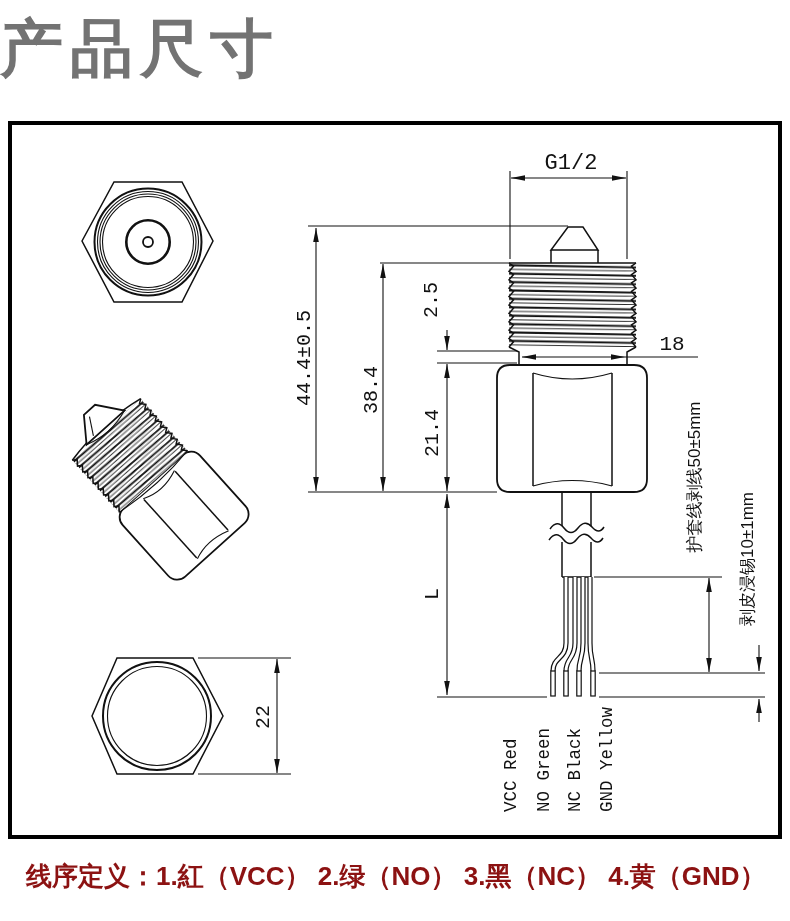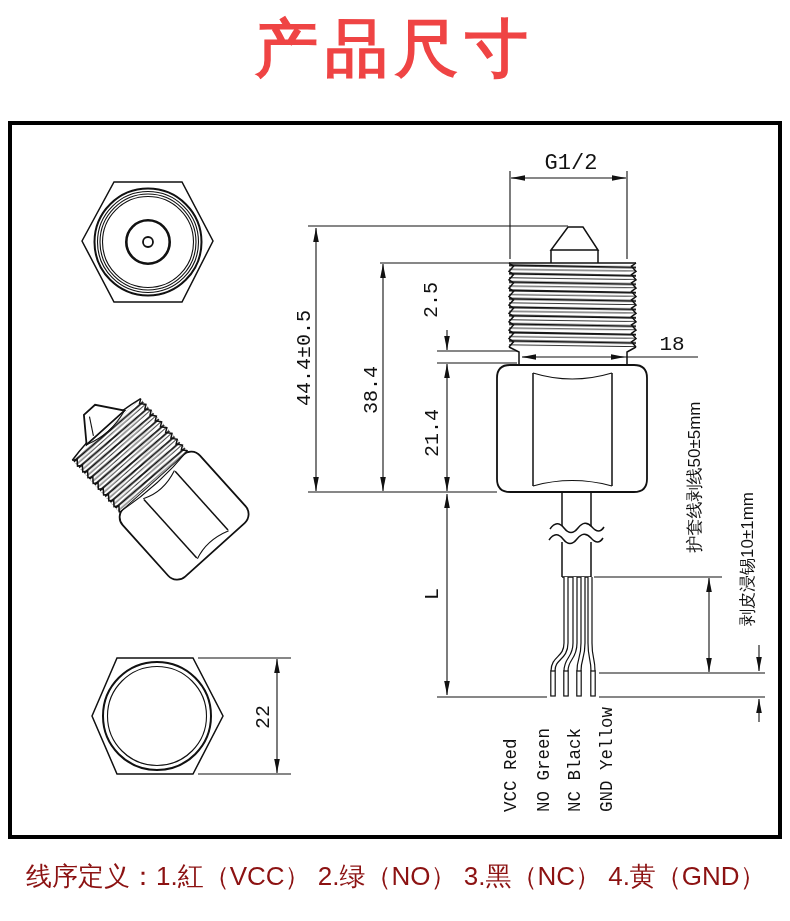--- a/index.html
+++ b/index.html
@@ -1,21 +1,21 @@
 <!DOCTYPE html>
 <html><head>
 <meta charset="utf-8">
 <style>
   html,body{margin:0;padding:0;background:#ffffff;}
   body{width:790px;height:921px;position:relative;font-family:"Liberation Sans",sans-serif;overflow:hidden;}
-  #title{position:absolute;top:6px;left:0;width:790px;text-align:center;
-         font-size:63px;font-weight:800;letter-spacing:7px;color:#ef4444;
+  #title{position:absolute;top:6px;left:0;width:790px;
+         font-size:63px;font-weight:800;letter-spacing:7px;color:#737373;
          font-family:"Liberation Sans",sans-serif;}
   #legend{position:absolute;top:859px;left:26px;width:760px;
-          font-size:26px;font-weight:400;color:#8c1212;white-space:nowrap;
+          font-size:26px;font-weight:700;color:#8c1212;white-space:nowrap;
           font-family:"Liberation Sans",sans-serif;}
   svg{position:absolute;top:0;left:0;}
   .ln{stroke:#111;stroke-width:1.5;fill:none;}
   .thin{stroke:#111;stroke-width:1.1;fill:none;}
   .thick{stroke:#111;stroke-width:2;fill:none;}
   .dim{stroke:#111;stroke-width:1.1;fill:none;}
   .part{stroke:#111;stroke-width:1.8;fill:#fff;}
   .dimtxt{font-family:"Liberation Mono","DejaVu Sans Mono",monospace;
           font-size:20px;fill:#111;}
   .cjktxt{font-family:"Liberation Sans",sans-serif;font-size:17px;fill:#111;}

